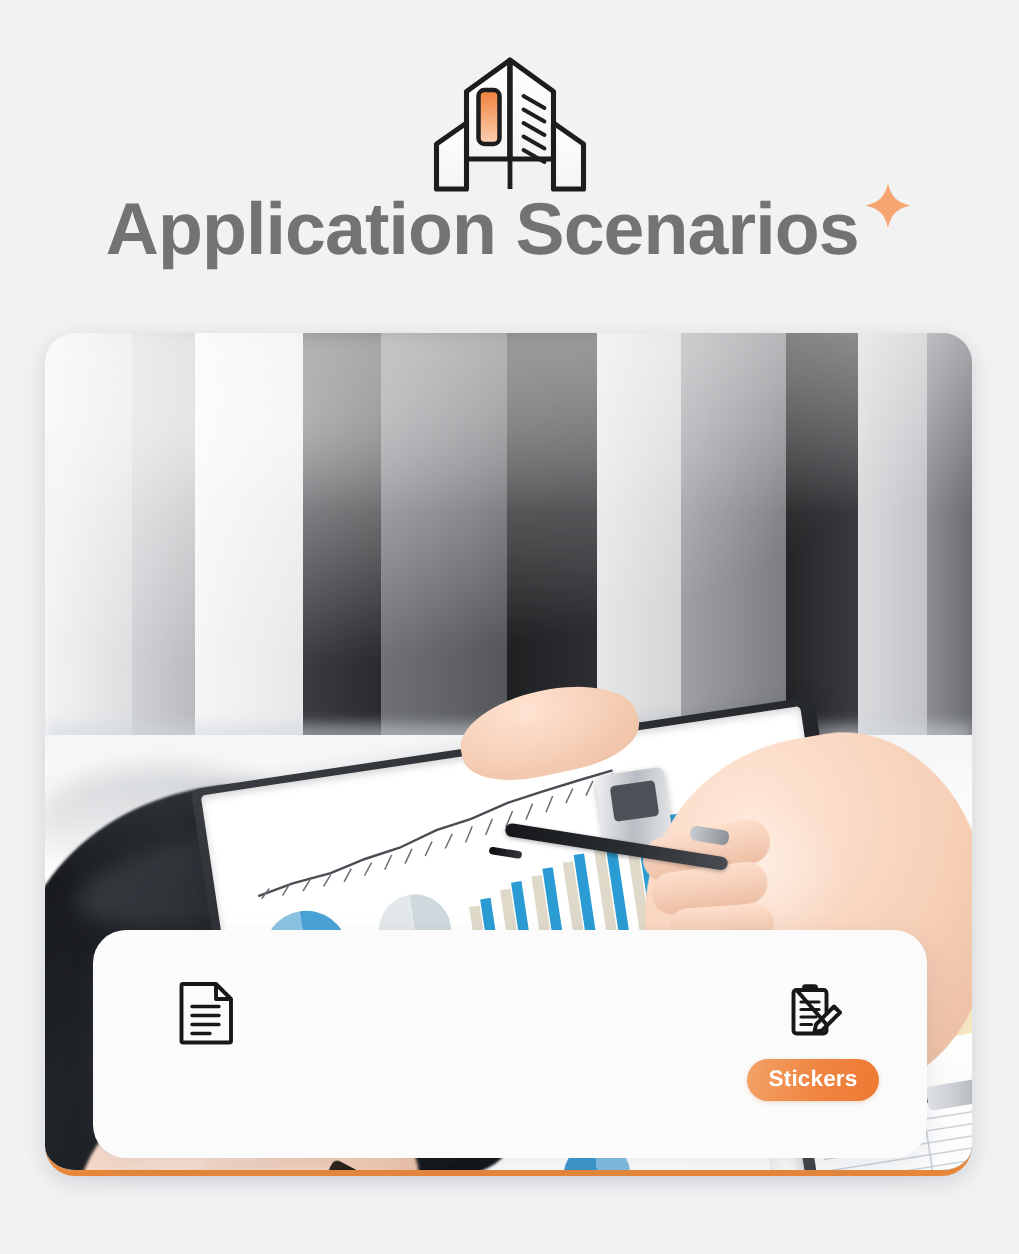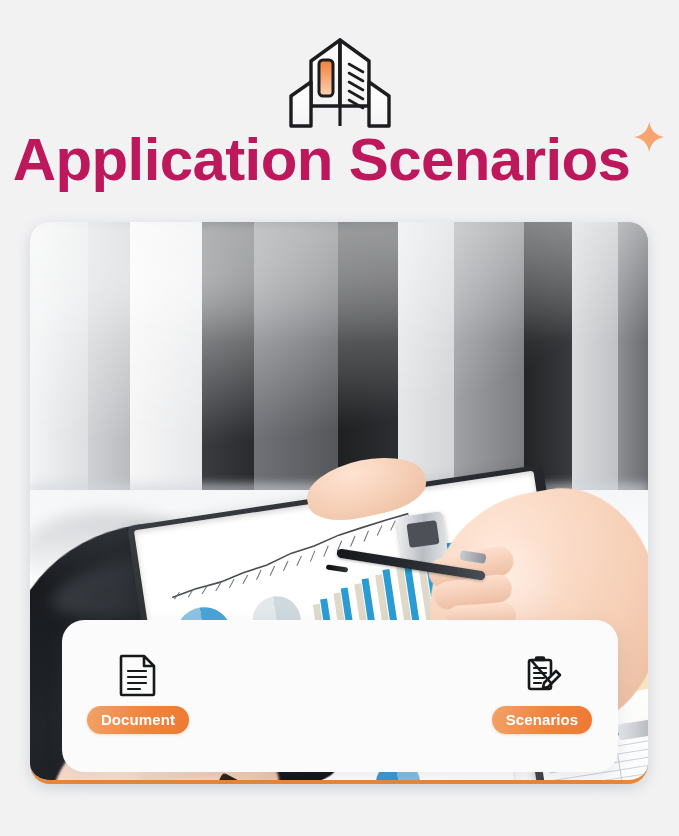--- a/index.html
+++ b/index.html
@@ -15,22 +15,22 @@
   #header {
     position:absolute; left:0; top:0; width:679px; height:215px;
     display:flex; flex-direction:column; align-items:center;
   }
   #building-icon { position:absolute; left:50%; transform:translateX(-50%); top:34px; }
   #title-row {
     position:absolute; top:128px; left:50%; transform:translateX(-50%);
     display:flex; align-items:flex-start; white-space:nowrap;
   }
   #page-title {
-    font-size:60px; font-weight:700; letter-spacing:-0.6px;
-    color:#be185d; line-height:1.05;
+    font-size:49px; font-weight:700; letter-spacing:-0.6px;
+    color:#737373; line-height:1.05;
   }
   #sparkle-icon { margin-left:2px; margin-top:-8px; }
 
   
   #photo-card {
     position:absolute; left:30px; top:222px; width:618px; height:562px;
     border-radius:20px; overflow:hidden;
     background:#dfe3ea;
     box-shadow:0 4px 14px rgba(60,70,90,.18);
     border-bottom:4px solid #e8873a;
@@ -449,36 +449,35 @@
         <path d="M4 3 h22 l10 10 v28 a1 1 0 0 1 -1 1 H4 a1 1 0 0 1 -1 -1 V4 a1 1 0 0 1 1 -1 Z" fill="none" stroke="#17181a" stroke-width="2.6" stroke-linejoin="round"></path>
         <path d="M26 3 v10 h10" fill="none" stroke="#17181a" stroke-width="2.6" stroke-linejoin="round"></path>
         <g stroke="#17181a" stroke-width="2.2" stroke-linecap="round">
           <line x1="10" y1="18" x2="28" y2="18"></line>
           <line x1="10" y1="24" x2="28" y2="24"></line>
           <line x1="10" y1="30" x2="28" y2="30"></line>
           <line x1="10" y1="36" x2="22" y2="36"></line>
         </g>
       </svg>
     </span>
-    <span class="badge-pill">Document</span>
   </div>
 
   <div class="badge-item">
     <span class="badge-icon">
       <svg width="44" height="44" viewBox="0 0 44 44">
         <path d="M11 7 h18 a2 2 0 0 1 2 2 v13 M31 30 v4 a2 2 0 0 1 -2 2 H11 a2 2 0 0 1 -2 -2 V9 a2 2 0 0 1 2 -2 Z" fill="none" stroke="#17181a" stroke-width="2.6" stroke-linejoin="round" stroke-linecap="round"></path>
         <path d="M16 7 V5.5 a1 1 0 0 1 1 -1 h6 a1 1 0 0 1 1 1 V7 Z" fill="none" stroke="#17181a" stroke-width="2.6" stroke-linejoin="round"></path>
         <g stroke="#17181a" stroke-width="2.1" stroke-linecap="round">
           <line x1="14" y1="15" x2="26" y2="15"></line>
           <line x1="14" y1="20" x2="26" y2="20"></line>
           <line x1="14" y1="25" x2="24" y2="25"></line>
           <line x1="14" y1="30" x2="21" y2="30"></line>
         </g>
         <path d="M36 18 l4 4 -12 12 -5 1 1 -5 Z" fill="none" stroke="#17181a" stroke-width="2.6" stroke-linejoin="round"></path>
       </svg>
     </span>
-    <span class="badge-pill">Scenarios</span>
+    <span class="badge-pill">Stickers</span>
   </div>
 
 
 
 
 </div>
 
 </body></html>

